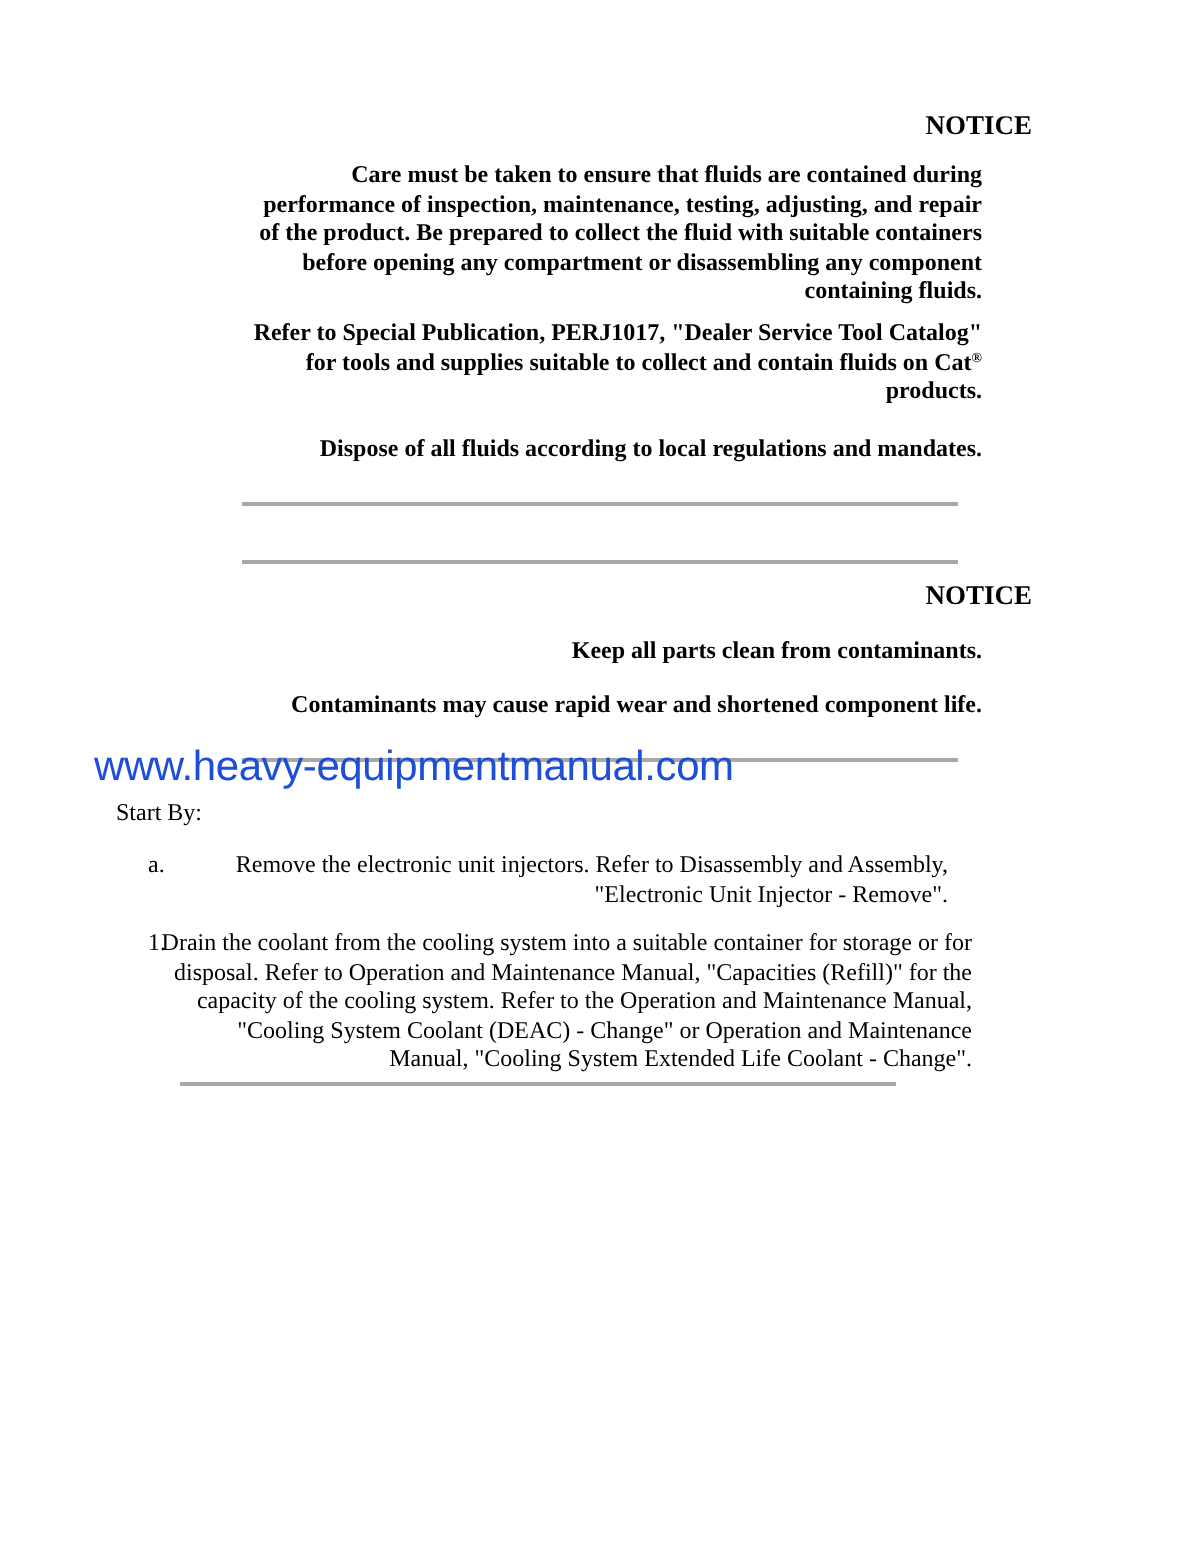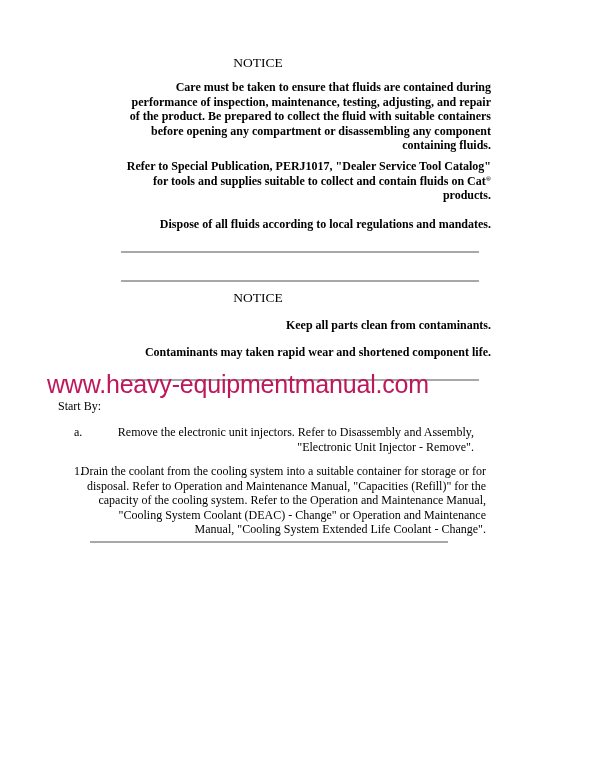--- a/index.html
+++ b/index.html
@@ -1,21 +1,21 @@
 <!DOCTYPE html>
 <html><head>
 <meta charset="utf-8">
 <style>
   html, body { margin:0; padding:0; background:#ffffff; }
   body { width:600px; height:776px; position:relative; overflow:hidden; font-family:"Liberation Serif", serif; color:#000; }
   .abs { position:absolute;text-align:right; }
-  .notice-title { left:0; width:516px; text-align:center; font-weight:normal; font-size:13.5px; }
+  .notice-title { left:0; width:516px; text-align:right; font-weight:bold; font-size:13.5px; }
   .bold-para { left:121px; width:370px; font-weight:bold; font-size:12px; line-height:14.6px; margin:0; }
   .rule { height:2px; background:#a8a8a8; }
-  .watermark { left:47px; top:366px; font-family:"Liberation Sans", sans-serif; font-size:25px; color:#be185d; white-space:nowrap; line-height:36px; letter-spacing:-0.2px; }
+  .watermark { left:47px; top:366px; font-family:"Liberation Sans", sans-serif; font-size:21px; color:#1d4ed8; white-space:nowrap; line-height:36px; letter-spacing:-0.2px; }
   .startby { left:58px; top:399px; font-weight:normal; font-size:12px; }
   .step { left:74px; width:400px; font-size:12px; line-height:14.6px; }
   .step .num { position:absolute; left:0; top:0; }
   .step .txt { display:block; margin-left:2px; }
   sup { font-size:7px; vertical-align:top; position:relative; top:-2px; }
 </style>
 </head>
 <body>
 
 <div class="abs notice-title" style="top:55px;">NOTICE</div>
@@ -27,21 +27,21 @@
 <p class="abs bold-para" style="top:217px;">Dispose of all fluids according to local regulations and mandates.</p>
 
 <div class="abs rule" style="left:121px; top:251px; width:358px;"></div>
 
 <div class="abs rule" style="left:121px; top:280px; width:358px;"></div>
 
 <div class="abs notice-title" style="top:290px;">NOTICE</div>
 
 <p class="abs bold-para" style="top:318px;">Keep all parts clean from contaminants.</p>
 
-<p class="abs bold-para" style="top:345px;">Contaminants may taken rapid wear and shortened component life.</p>
+<p class="abs bold-para" style="top:345px;">Contaminants may cause rapid wear and shortened component life.</p>
 
 <div class="abs rule" style="left:121px; top:379px; width:358px;"></div>
 
 <div class="abs watermark">www.heavy-equipmentmanual.com</div>
 
 <div class="abs startby">Start By:</div>
 
 <div class="abs step" style="top:425px;">
   <span class="num">a.</span>
   <span class="txt">Remove the electronic unit injectors. Refer to Disassembly and Assembly, "Electronic Unit Injector - Remove".</span>

